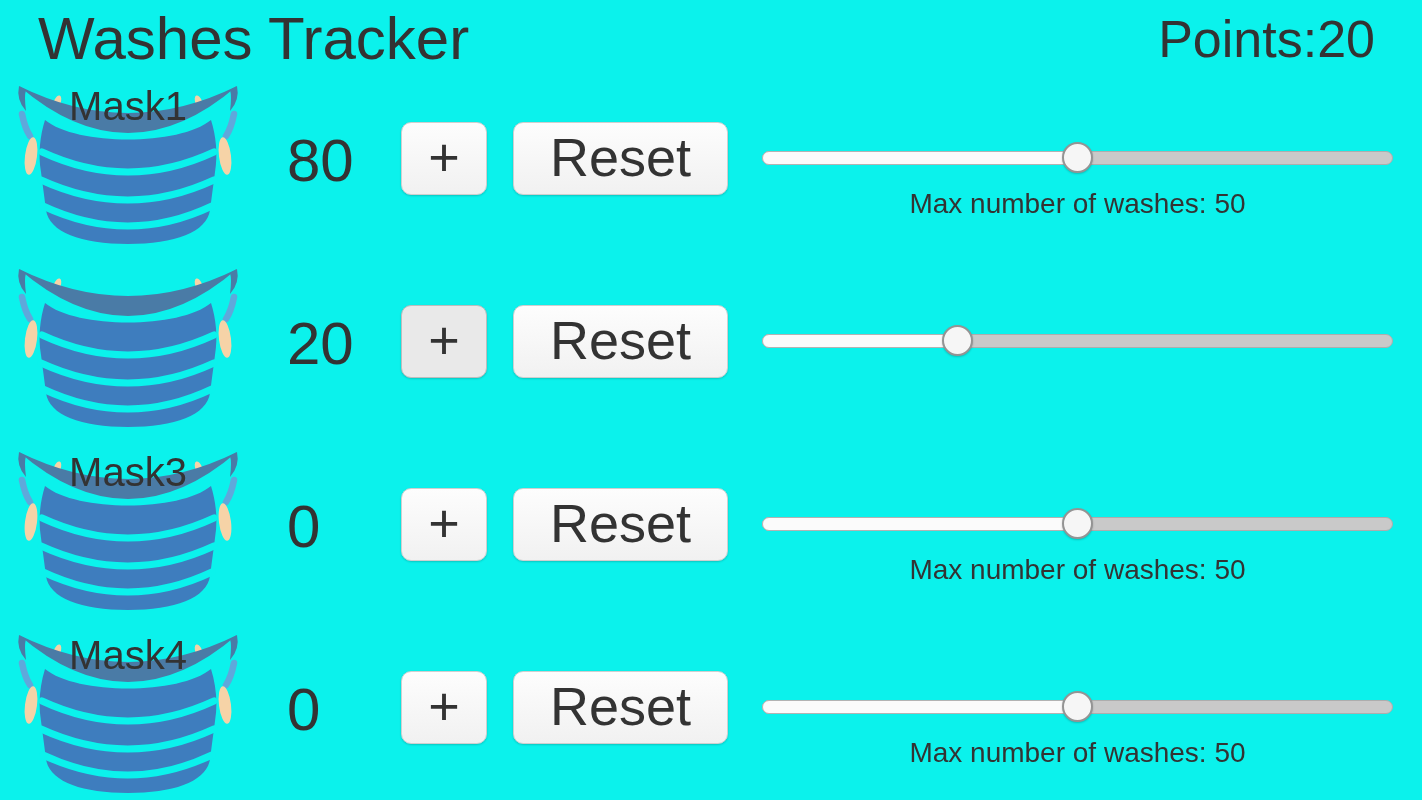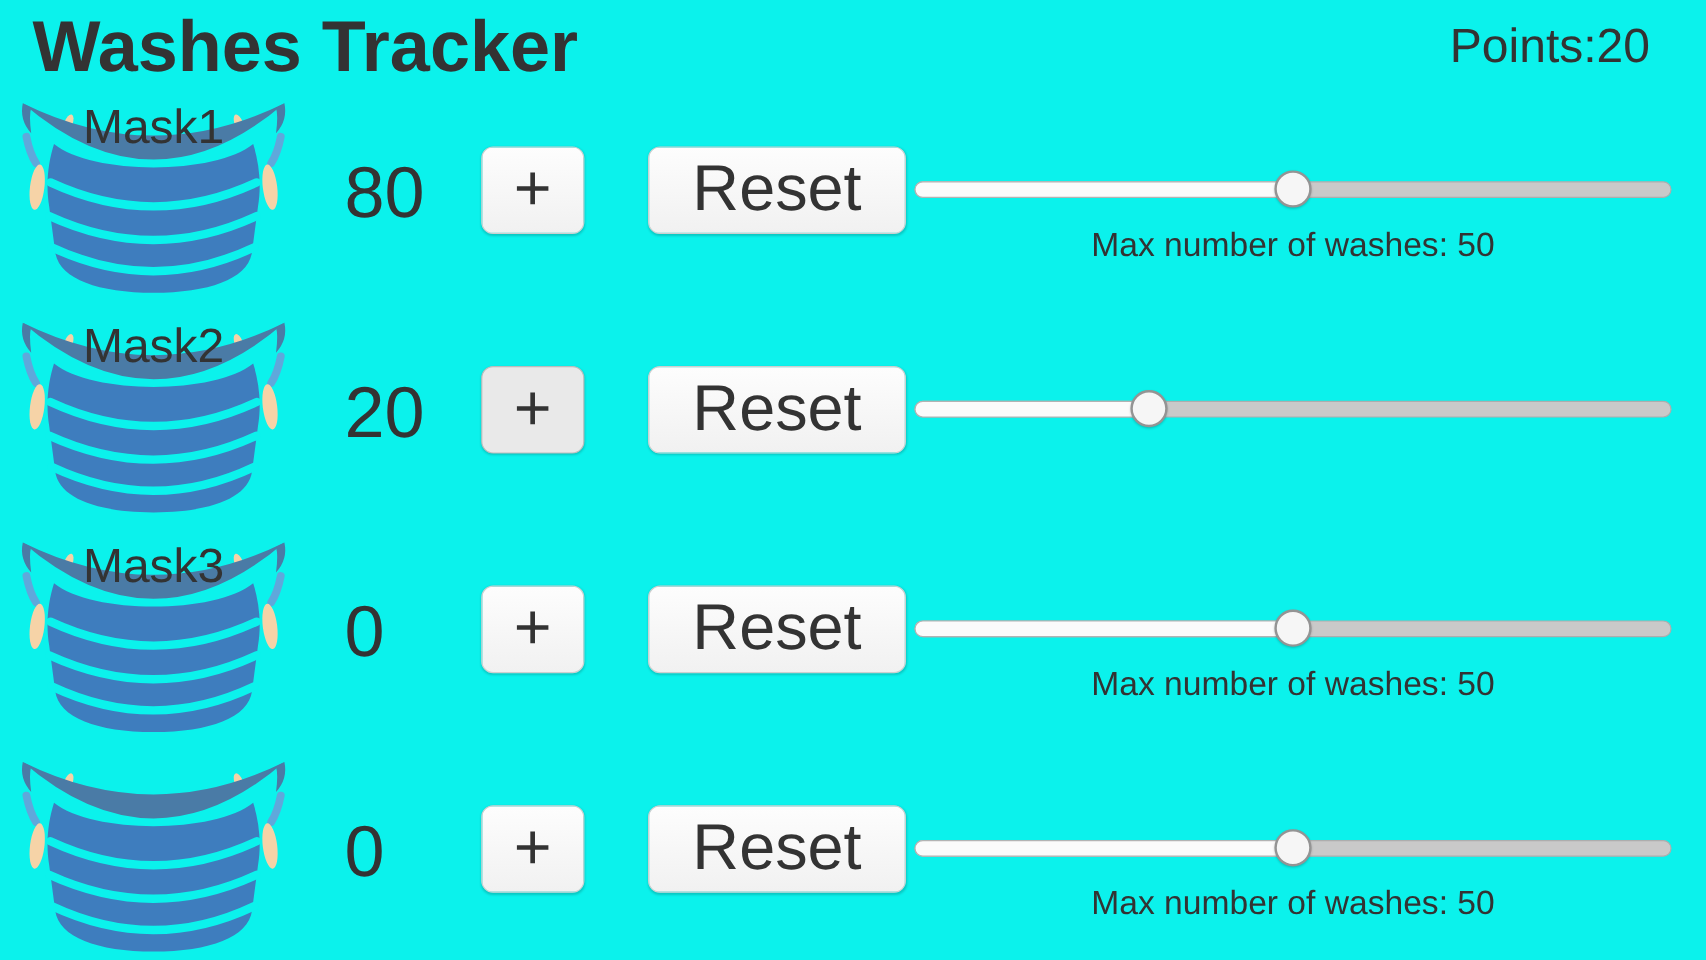--- a/index.html
+++ b/index.html
@@ -18,26 +18,26 @@
   }
   *{box-sizing:border-box;margin:0;padding:0;}
   html,body{width:1422px;height:800px;overflow:hidden;}
   body{
     background:var(--bg);
     font-family:"Liberation Sans", sans-serif;
     color:var(--text);
     position:relative;
   }
   .app-title{
-    position:absolute;left:27px;top:6px;
-    font-size:60px;line-height:66px;font-weight:700;
+    position:absolute;left:38px;top:6px;
+    font-size:60px;line-height:66px;font-weight:400;
   }
   .points{
     position:absolute;right:47px;top:6px;
-    font-size:40px;line-height:66px;font-weight:400;white-space:nowrap;
+    font-size:52px;line-height:66px;font-weight:400;white-space:nowrap;
   }
   .row{position:absolute;left:0;width:1292px;height:183px;}
   .row1{top:76px;}
   .row2{top:259px;}
   .row3{top:442px;}
   .row4{top:625px;}
   .mask{position:absolute;left:13px;top:0;width:230px;height:175px;}
   .mask svg{width:230px;height:175px;display:block;}
   .mask-label{
     position:absolute;left:13px;top:8px;width:230px;
@@ -52,21 +52,21 @@
     display:flex;align-items:center;justify-content:center;
     background:linear-gradient(#fdfdfd,#f1f1f1);
     border:1px solid var(--btn-border);
     border-radius:10px;
     font-family:"Liberation Sans", sans-serif;
     font-size:54px;color:var(--text);
     box-shadow:0 1px 2px rgba(0,0,0,0.18);
     cursor:pointer;padding-bottom:4px;
   }
   .btn.plus{left:401px;width:86px;}
-  .btn.reset{left:513px;width:215px;margin-left:27px;}
+  .btn.reset{left:513px;width:215px;}
   .btn.pressed{background:#e9e9e9;border-color:#bdbdbd;}
   .slider{position:absolute;left:762px;top:66px;width:631px;height:32px;}
   .track-fill,.track-rest{
     position:absolute;top:9px;height:14px;border-radius:7px;
   }
   .track-fill{
     left:0;width:50%;
     background:var(--track-fill);
     border:1px solid #b3b3b3;
     border-radius:7px 0 0 7px;
@@ -146,21 +146,20 @@
   </div>
   <div class="max-label">Max number of washes: 50</div>
 </section>
 
 <section class="row row2">
   <div class="mask">
     <svg viewBox="0 0 230 175" style="--mbody:var(--body)">
         <use href="#maskart"></use>
       </svg>
   </div>
-  <div class="mask-label">Mask2</div>
   <div class="count">20</div>
   <button class="btn plus pressed">+</button>
   <button class="btn reset">Reset</button>
   <div class="slider">
     <div class="track-rest"></div>
     <div class="track-fill" style="width: 31%;"></div>
     <div class="thumb" style="left: calc(31% - 15.5px);"></div>
   </div>
 </section>
 
@@ -181,20 +180,21 @@
   </div>
   <div class="max-label">Max number of washes: 50</div>
 </section>
 
 <section class="row row4">
   <div class="mask">
     <svg viewBox="0 0 230 175" style="--mbody:var(--body)">
         <use href="#maskart"></use>
       </svg>
   </div>
+  <div class="mask-label">Mask4</div>
   <div class="count">0</div>
   <button class="btn plus">+</button>
   <button class="btn reset">Reset</button>
   <div class="slider">
     <div class="track-rest"></div>
     <div class="track-fill" style="width: 50%;"></div>
     <div class="thumb" style="left: calc(50% - 15.5px);"></div>
   </div>
   <div class="max-label">Max number of washes: 50</div>
 </section>

